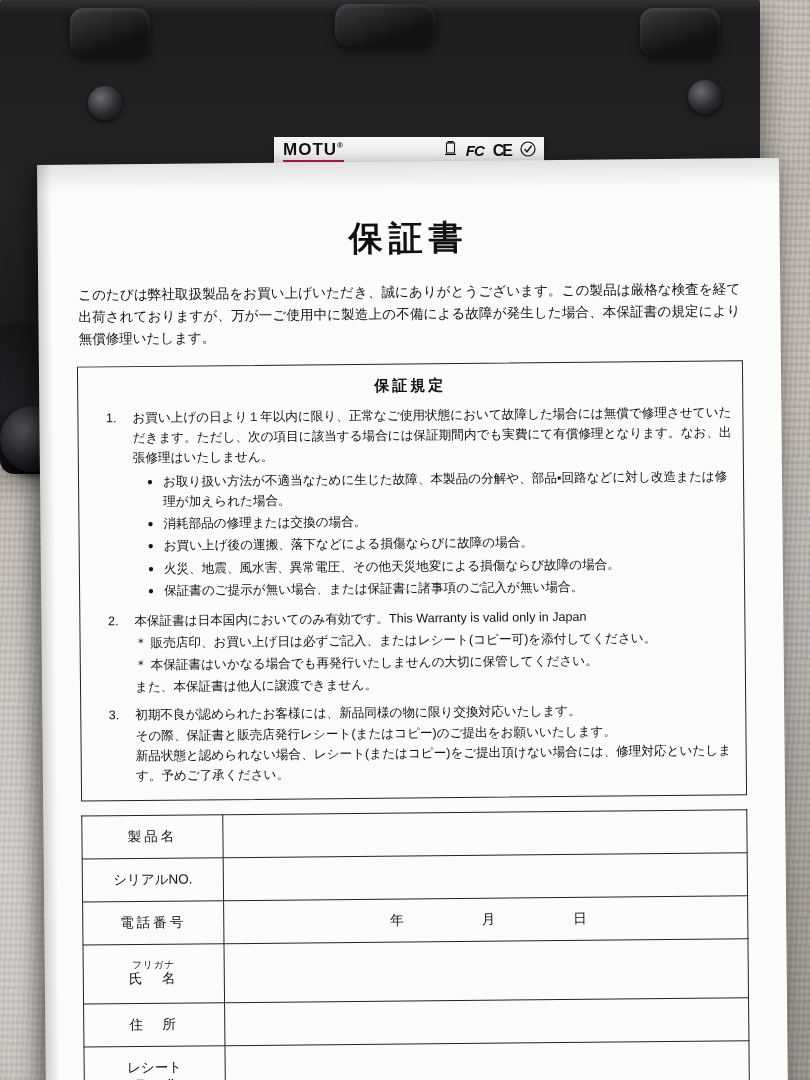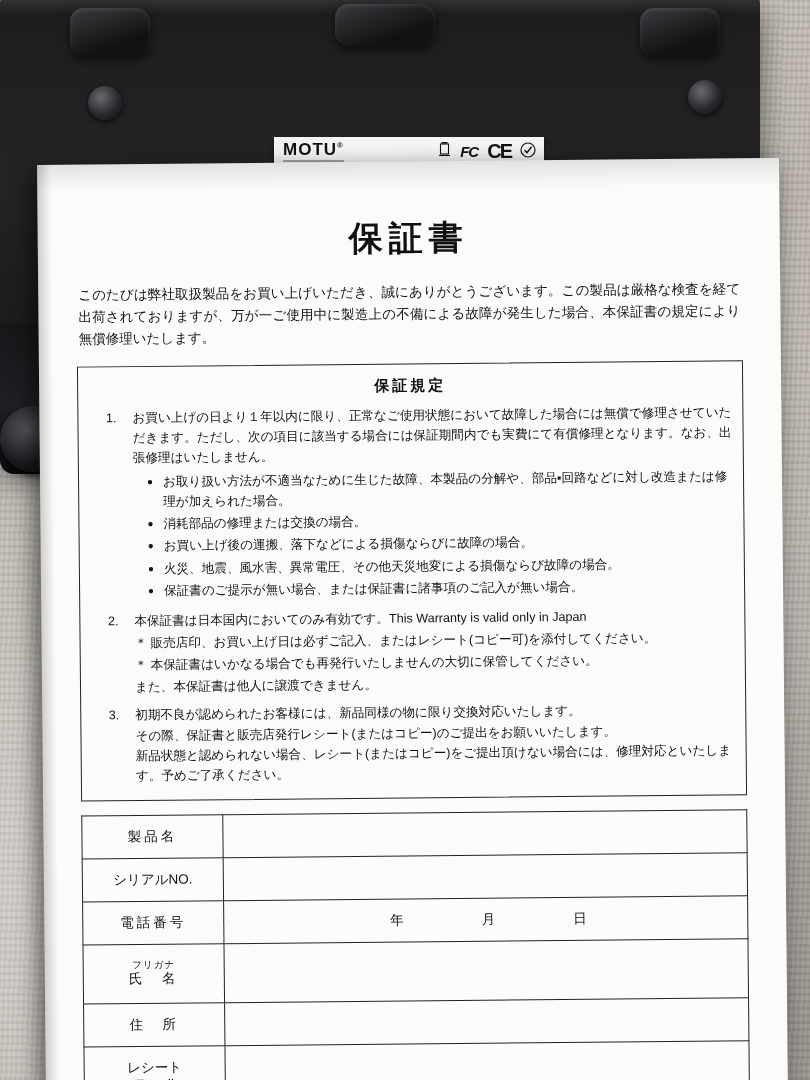--- a/index.html
+++ b/index.html
@@ -103,40 +103,40 @@
     background: #f4f4f2;
     box-shadow: 0 2px 5px rgba(0,0,0,0.45);
   }
   .sticker-brand {
     position: absolute;
     left: 9px; top: 3px;
     font-weight: bold;
     font-size: 17px;
     letter-spacing: 1px;
     color: #121212;
-    border-bottom: 2px solid #a3a3a3;
+    border-bottom: 2px solid #be185d;
     padding-bottom: 0px;
   }
   .sticker-brand sup { font-size: 8px; vertical-align: super; }
   .sticker-model {
     position: absolute;
     left: 9px; top: 25px;
     font-size: 11px;
     color: #1b1b1b;
   }
   .sticker-marks {
     position: absolute;
     right: 8px; top: 3px;
     display: flex;
     align-items: center;
     gap: 9px;
     color: #111;
   }
   .mark-fc { font-weight: bold; font-size: 15px; font-style: italic; letter-spacing: -1px; }
-  .mark-ce { font-weight: bold; font-size: 20px; letter-spacing: -2px; }
+  .mark-ce { font-weight: bold; font-size: 16px; letter-spacing: -2px; }
   .sticker-warn {
     position: absolute;
     right: 16px;
     top: 26px;
     display: flex;
     gap: 18px;
     font-size: 10px;
     color: #111;
   }
 

